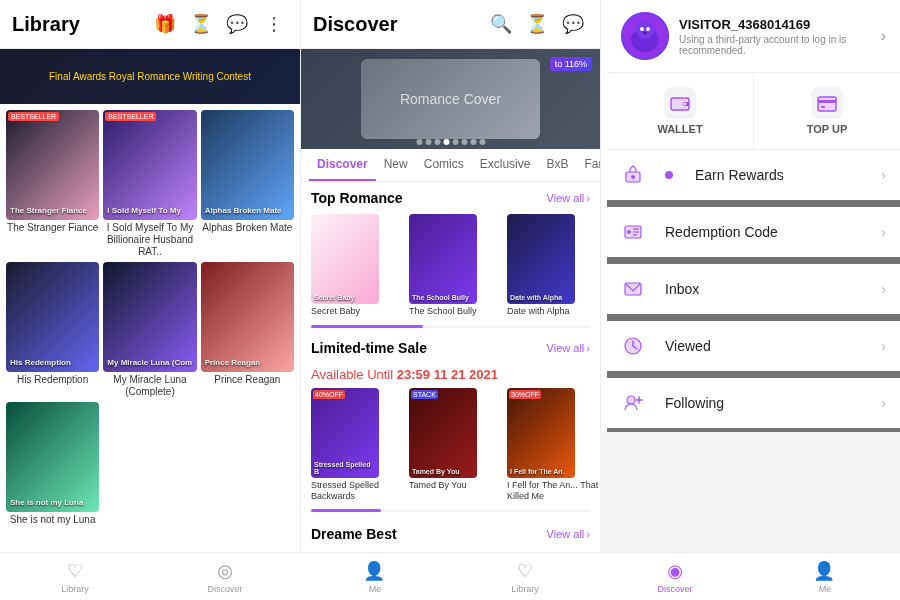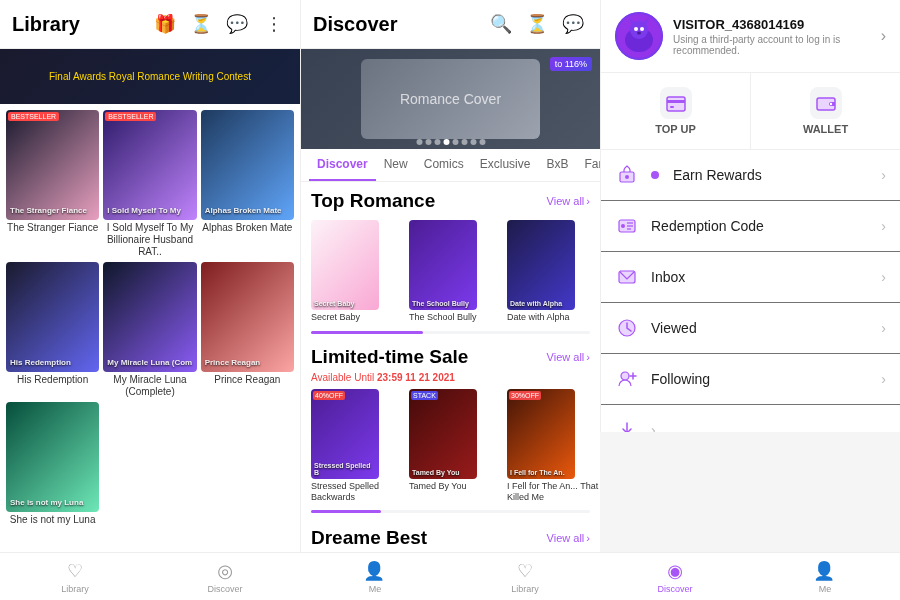--- a/index.html
+++ b/index.html
@@ -177,21 +177,21 @@
       border-bottom: 2px solid #a855f7;
       font-weight: 600;
     }
     .section-header {
       display: flex;
       align-items: center;
       justify-content: space-between;
       padding: 8px 10px 4px;
     }
     .section-title {
-      font-size: 19px;
+      font-size: 14px;
       font-weight: 700;
     }
     .view-all {
       font-size: 11px;
       color: #a855f7;
       display: flex;
       align-items: center;
       gap: 2px;
     }
     .books-row {
@@ -235,20 +235,21 @@
     .cover-r4 { background: linear-gradient(135deg, #1e1b4b, #6366f1); }
 
     
     .menu-panel {
       width: 300px;
       height: 432px;
       background: #fff;
       flex-shrink: 0;
       border-left: 1px solid #eee;
       overflow-y: auto;
+      padding-left: 6px;
     }
     .user-profile {
       display: flex;
       align-items: center;
       padding: 12px 14px;
       border-bottom: 1px solid #eee;
       cursor: pointer;
     }
     .user-avatar {
       width: 48px;
@@ -307,23 +308,23 @@
     }
     .wallet-label {
       font-size: 11px;
       color: #555;
       font-weight: 600;
     }
     .menu-item {
       display: flex;
       align-items: center;
       padding: 13px 14px;
-      border-bottom: 1px solid #737373;
+      border-bottom: 7px solid #737373;
       cursor: pointer;
-      gap: 12px;
+      gap: 20px;
     }
     .menu-icon {
       width: 24px;
       height: 24px;
       display: flex;
       align-items: center;
       justify-content: center;
       font-size: 16px;
       color: #7c3aed;
     }
@@ -585,21 +586,21 @@
       <div class="progress-bar-inner"></div>
     </div>
 
   <div class="sale-header">
     <div class="sale-title-row">
       <span class="section-title">Limited-time Sale</span>
       <span class="view-all">
         <span>View all</span> ›
       </span>
     </div>
-    <div style="font-size:10px;color:#ef4444;margin-top:4px;">
+    <div style="font-size:13px;color:#ef4444;margin-top:11px;">
       <span>Available Until</span>
       <span style="color:#ef4444;font-weight:700;">23:59 11 21 2021</span>
     </div>
   </div>
   <div class="books-row" id="limited-sale-books">
       <div class="small-book">
     <div class="small-book-cover cover-s1" style="position:relative;">
       <span class="sale-badge sale-badge-red">40%OFF</span>
       <div style="width:100%;height:100%;display:flex;align-items:flex-end;padding:3px;">
         <span style="color:rgba(255,255,255,0.9);font-size:7px;text-shadow:0 1px 2px rgba(0,0,0,0.9);font-weight:600;">Stressed Spelled B</span>
@@ -665,36 +666,36 @@
       <div class="user-name">VISITOR_4368014169</div>
       <div class="user-desc">Using a third-party account to log in is recommended.</div>
     </div>
     <span class="chevron-right">›</span>
   </div>
 
   <div class="wallet-row">
     <div class="wallet-item">
       <div class="wallet-icon">
         <svg width="22" height="22" viewBox="0 0 22 22">
+          <rect x="2" y="6" width="18" height="12" rx="2" fill="#e9d5ff" stroke="#a855f7" stroke-width="1.5"></rect>
+          <path d="M14 12 C14 10.9 14.9 10 16 10 L20 10 L20 14 L16 14 C14.9 14 14 13.1 14 12 Z" fill="#a855f7"></path>
+          <circle cx="16" cy="12" r="1.2" fill="white"></circle>
+        </svg>
+      </div>
+      <span class="wallet-label">WALLET</span>
+    </div>
+    <div class="wallet-item">
+      <div class="wallet-icon">
+        <svg width="22" height="22" viewBox="0 0 22 22">
           <rect x="2" y="5" width="18" height="14" rx="2" fill="#e9d5ff" stroke="#a855f7" stroke-width="1.5"></rect>
           <rect x="2" y="8" width="18" height="3" fill="#a855f7"></rect>
           <rect x="5" y="14" width="4" height="2" rx="1" fill="#a855f7"></rect>
         </svg>
       </div>
       <span class="wallet-label">TOP UP</span>
-    </div>
-    <div class="wallet-item">
-      <div class="wallet-icon">
-        <svg width="22" height="22" viewBox="0 0 22 22">
-          <rect x="2" y="6" width="18" height="12" rx="2" fill="#e9d5ff" stroke="#a855f7" stroke-width="1.5"></rect>
-          <path d="M14 12 C14 10.9 14.9 10 16 10 L20 10 L20 14 L16 14 C14.9 14 14 13.1 14 12 Z" fill="#a855f7"></path>
-          <circle cx="16" cy="12" r="1.2" fill="white"></circle>
-        </svg>
-      </div>
-      <span class="wallet-label">WALLET</span>
     </div>
   </div>
 
   <div id="menu-items-container">
       <div class="menu-item">
     <div class="menu-icon">
       <svg width="20" height="20" viewBox="0 0 20 20">
             <rect x="3" y="7" width="14" height="10" rx="1.5" fill="#e9d5ff" stroke="#a855f7" stroke-width="1.2"></rect>
             <path d="M7 7 V5 C7 3.3 10 1 10 1 C10 1 13 3.3 13 5 V7" stroke="#a855f7" stroke-width="1.2" fill="none"></path>
             <circle cx="10" cy="12" r="2" fill="#a855f7"></circle>

